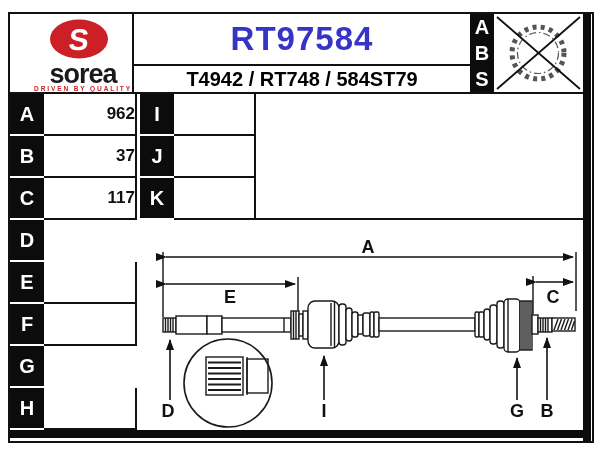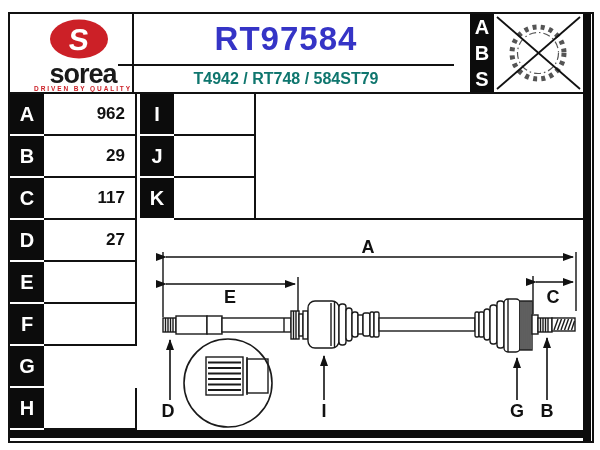--- a/index.html
+++ b/index.html
@@ -6,35 +6,35 @@
   #page{position:relative;width:600px;height:450px;background:#fff;
         font-family:"Liberation Sans",sans-serif;color:#111;overflow:hidden;}
   .abs{position:absolute;}
   
   #frame{left:8px;top:12px;width:582px;height:427px;border:2px solid #111;}
   #right-bar{left:573px;top:0;width:8px;height:427px;background:#0c0c0c;}
   #bottom-bar{left:0;top:416px;width:573px;height:8px;background:#0c0c0c;}
   
   #header{left:0;top:0;width:573px;height:78px;border-bottom:2px solid #111;}
   #logo-cell{left:0;top:0;width:122px;height:78px;border-right:2px solid #111;background:#fff;}
-  #center-cell{left:108px;top:0;width:336px;height:78px;}
+  #center-cell{left:124px;top:0;width:336px;height:78px;}
   #part-row{left:0;top:0;width:336px;height:50px;border-bottom:2px solid #111;
             display:flex;align-items:center;justify-content:center;
             font-size:33px;font-weight:bold;color:#3534c6;letter-spacing:1px;}
   #ref-row{left:0;top:52px;width:336px;height:26px;display:flex;align-items:center;
-           justify-content:center;font-size:16px;font-weight:bold;color:#0f766e;}
+           justify-content:center;font-size:20px;font-weight:bold;color:#000000;}
   #abs-strip{left:460px;top:0;width:24px;height:78px;background:#0c0c0c;color:#fff;
              display:flex;flex-direction:column;align-items:center;justify-content:space-around;
              font-size:20px;font-weight:bold;line-height:1;}
   #icon-cell{left:484px;top:0;width:89px;height:78px;}
   
   .lbl-cell{width:34px;background:#0c0c0c;color:#fff;display:flex;align-items:center;
             justify-content:center;font-size:20px;font-weight:bold;border-bottom:2px solid #fff;box-sizing:border-box;}
   .val-cell{background:#fff;color:#111;display:flex;align-items:center;justify-content:flex-end;
-            padding-right:10px;font-size:17px;font-weight:bold;
+            font-size:17px;font-weight:bold;
             border-bottom:2px solid #111;border-right:2px solid #111;box-sizing:border-box;}
   #spec-table{left:0;top:80px;width:127px;height:336px;display:flex;flex-direction:column;}
   #spec-table .row{display:flex;height:42px;}
   #spec-table .val-cell{width:93px;}
   #side-table{left:130px;top:80px;width:116px;height:126px;display:flex;flex-direction:column;}
   #side-table .row{display:flex;height:42px;}
   #side-table .val-cell{width:82px;}
   #big-box{left:246px;top:80px;width:327px;height:126px;border-bottom:2px solid #111;box-sizing:border-box;background:#fff;}
   #drawing{left:127px;top:206px;width:446px;height:210px;}
   svg text{font-family:"Liberation Sans",sans-serif;}
@@ -83,29 +83,28 @@
       </div>
     </div>
 
     <div class="abs" id="spec-table">
       <div class="row">
         <div class="lbl-cell">A</div>
         <div class="val-cell">962</div>
       </div>
       <div class="row">
         <div class="lbl-cell">B</div>
-        <div class="val-cell">29</div>
+        <div class="val-cell">37</div>
       </div>
       <div class="row">
         <div class="lbl-cell">C</div>
         <div class="val-cell">117</div>
       </div>
       <div class="row">
         <div class="lbl-cell">D</div>
-        <div class="val-cell">27</div>
       </div>
       <div class="row">
         <div class="lbl-cell">E</div>
         <div class="val-cell"></div>
       </div>
       <div class="row">
         <div class="lbl-cell">F</div>
         <div class="val-cell"></div>
       </div>
       <div class="row">

